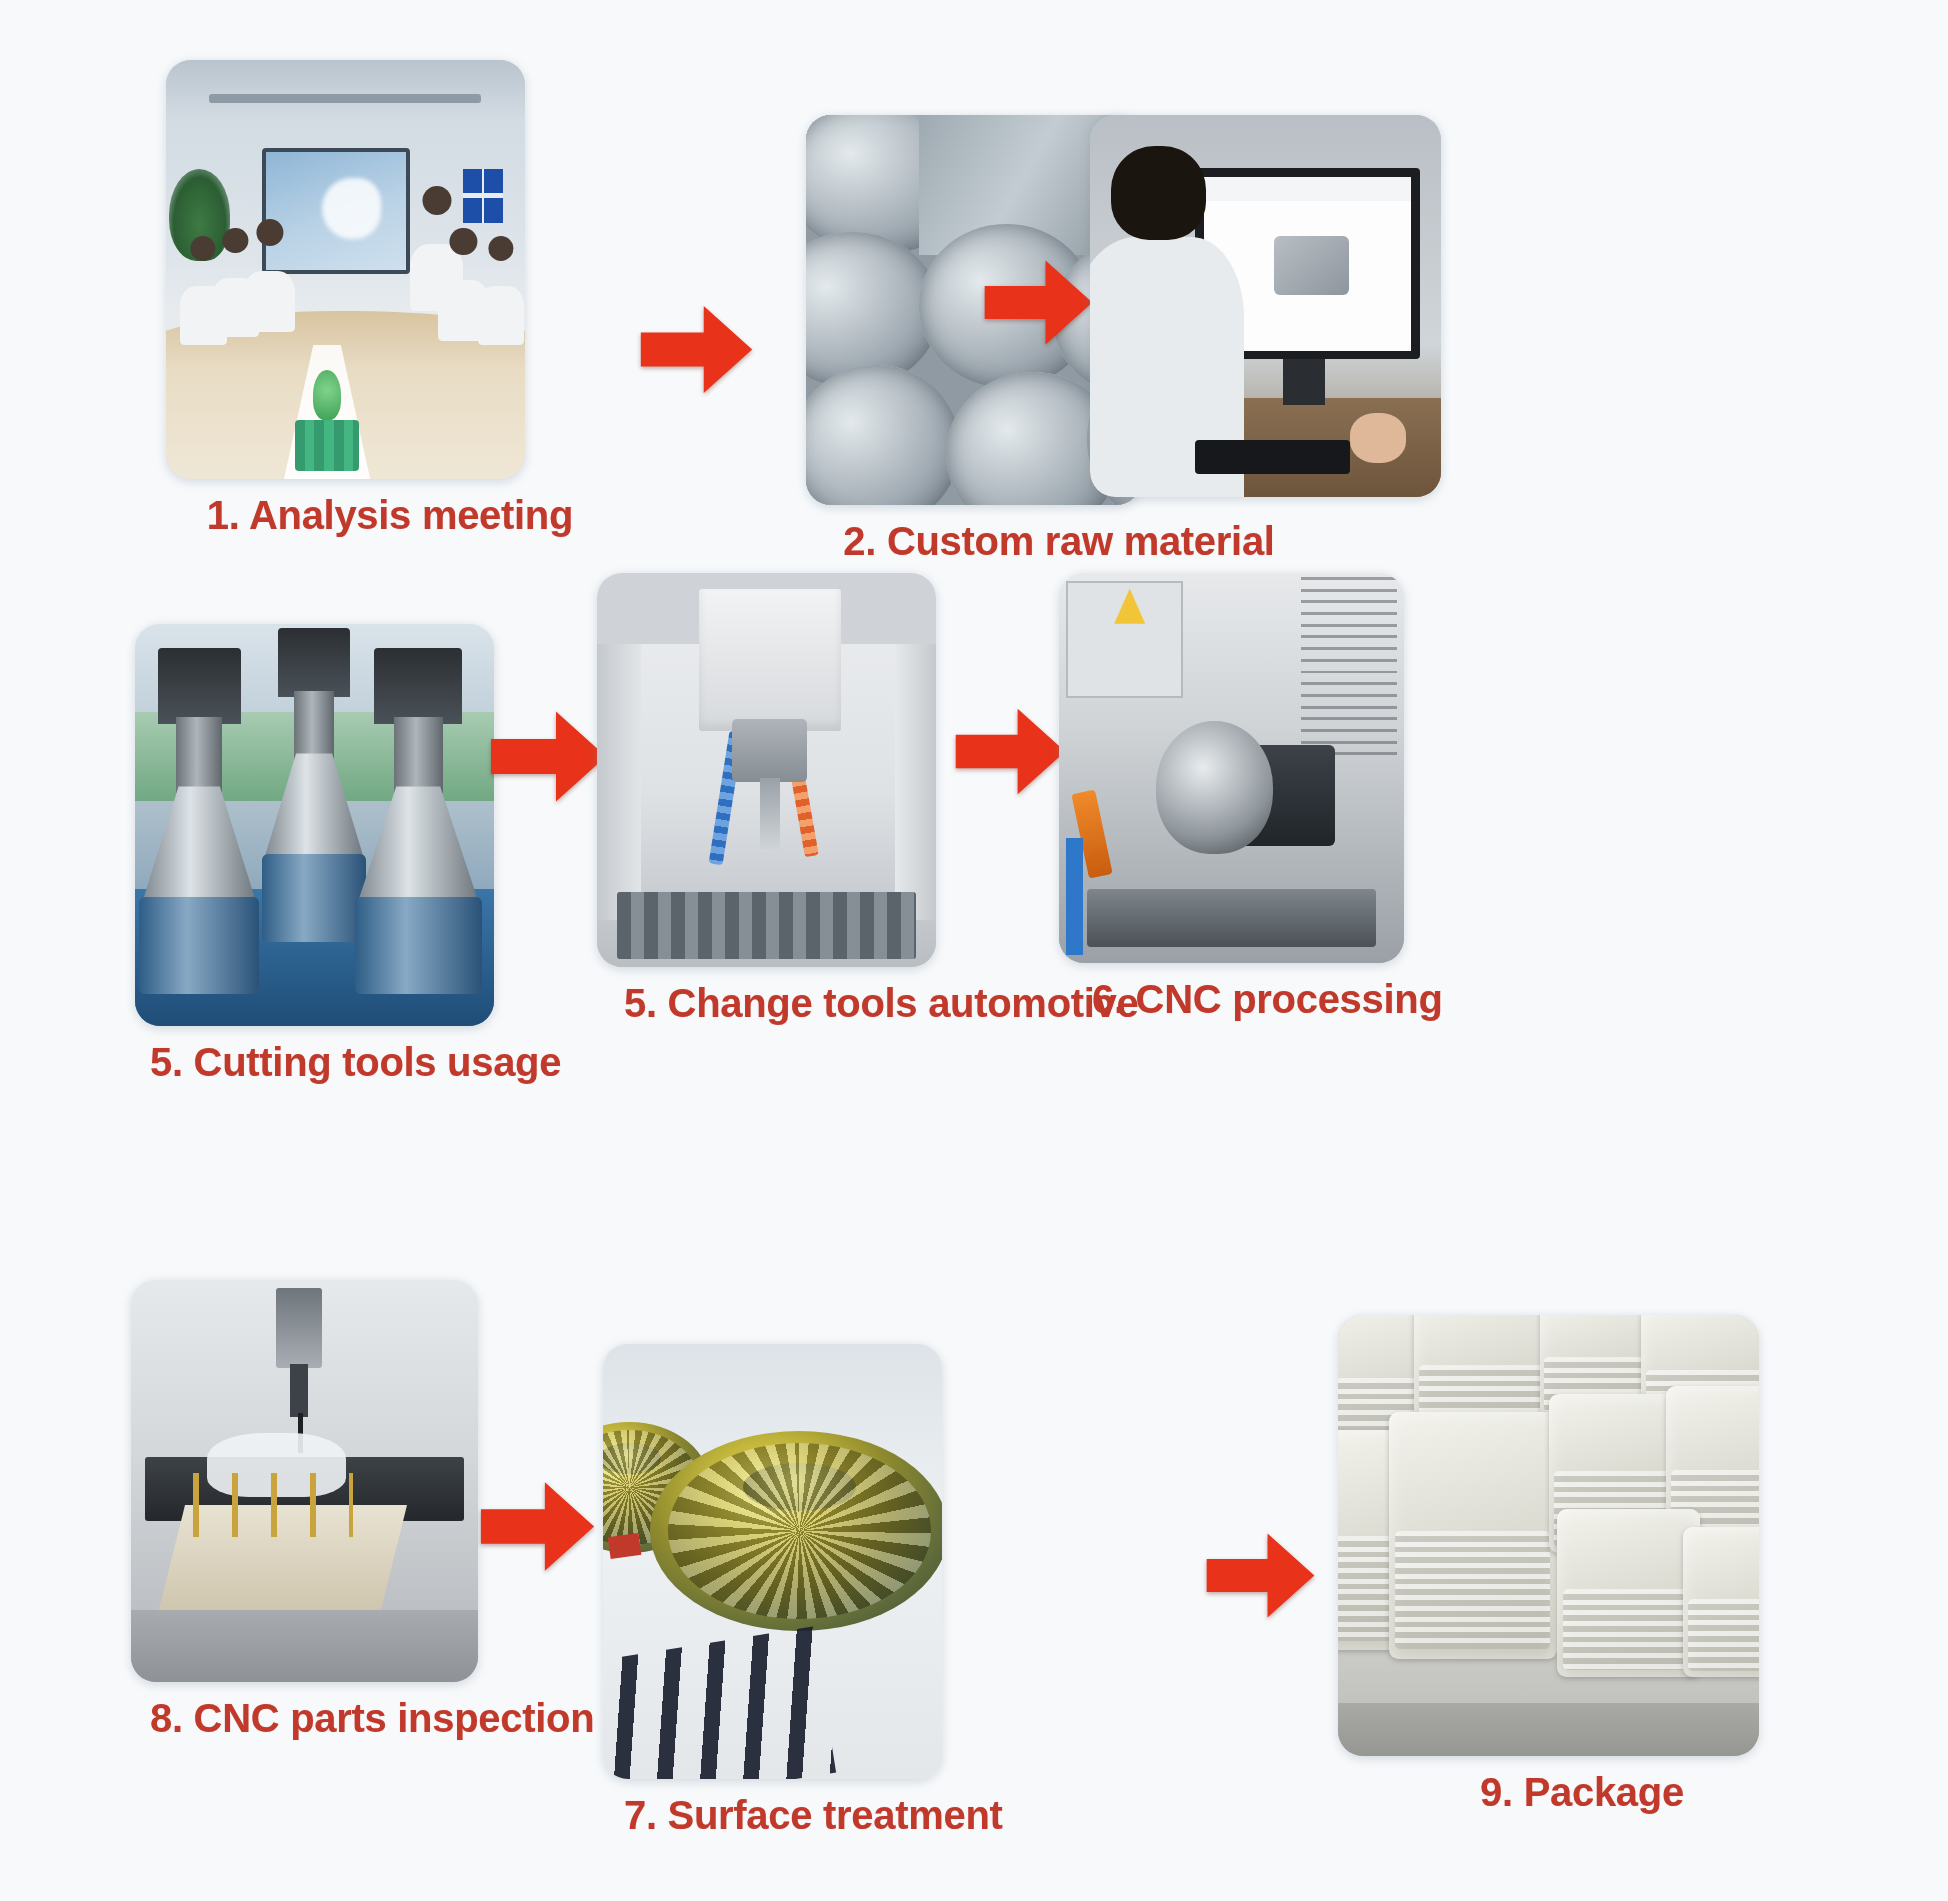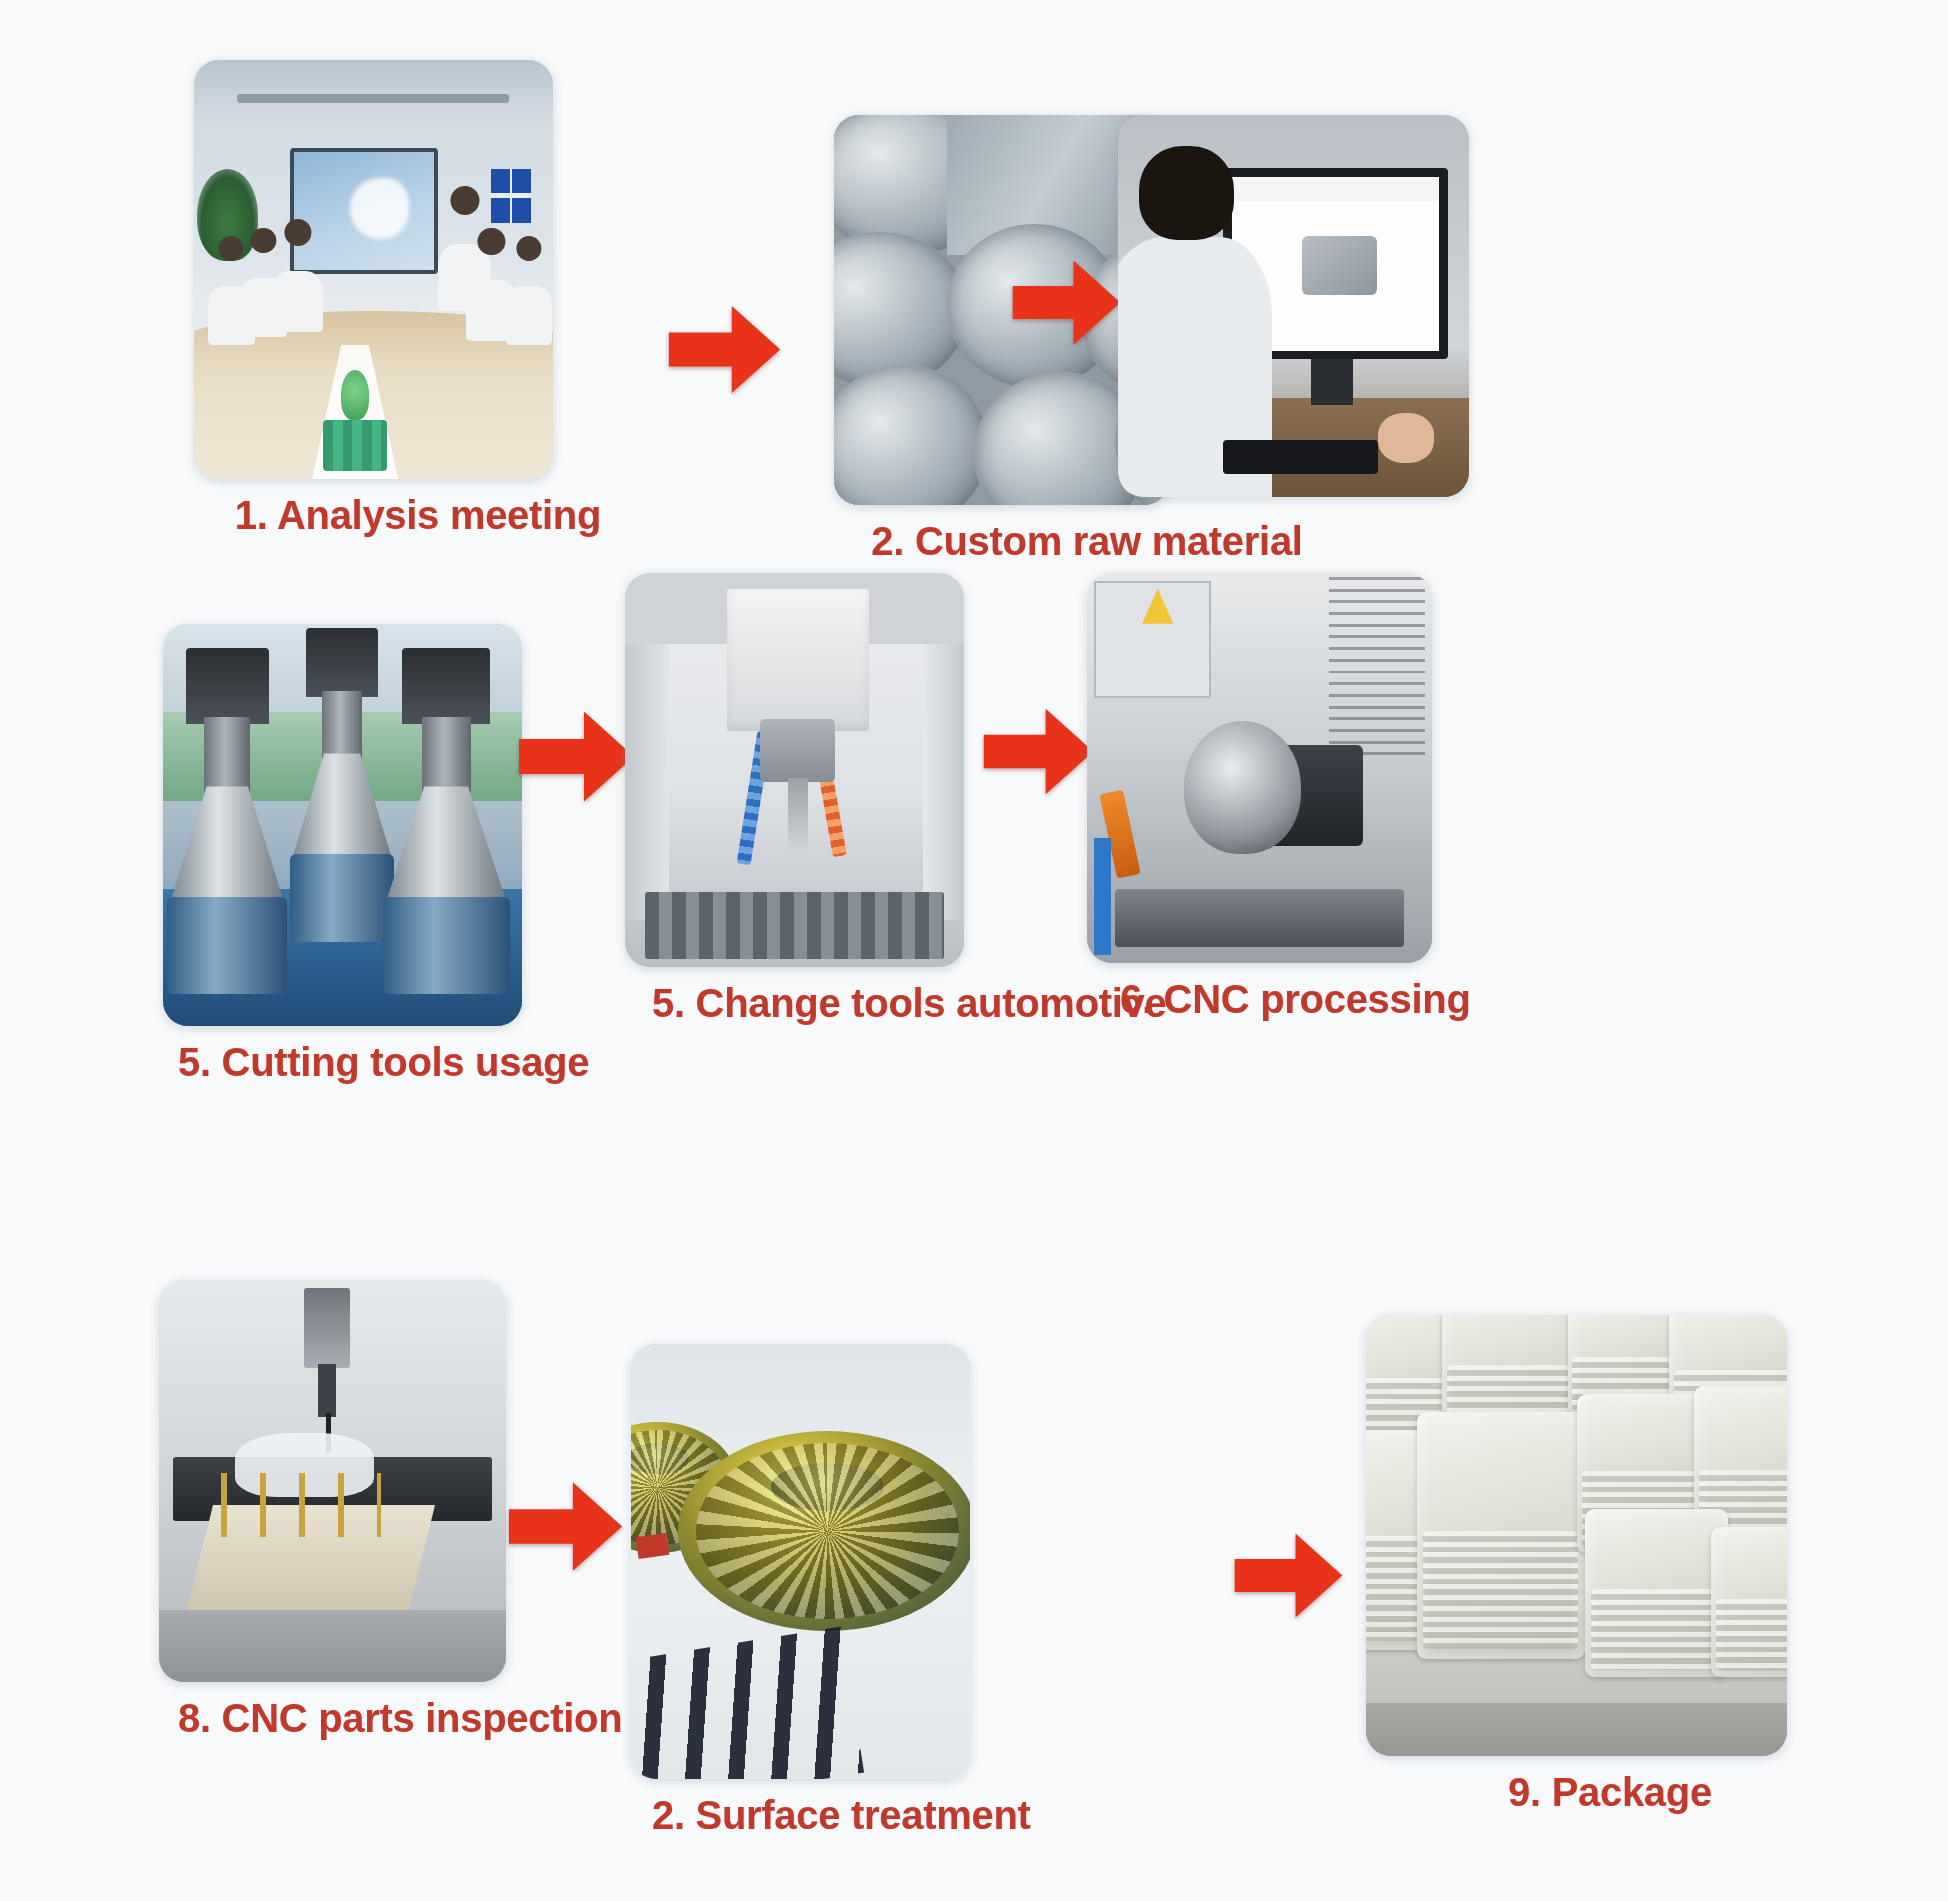--- a/index.html
+++ b/index.html
@@ -2,21 +2,21 @@
 <html><head>
 <meta charset="utf-8">
 <style>
   * { box-sizing: border-box; margin: 0; padding: 0; }
   html, body {
     width: 1949px; height: 1902px;
     background: #f7f9fb;
     font-family: "Liberation Sans", sans-serif;
     overflow: hidden;
   }
-  .board { position: relative; width: 1772px; height: 1902px; background: #f7f9fb; margin-left: 28px; }
+  .board { position: relative; width: 1772px; height: 1902px; background: #f7f9fb; }
 
   
   .step { position: absolute; }
   .photo {
     position: relative;
     border-radius: 25px;
     overflow: hidden;
     box-shadow: 0 2.9px 9.8px rgba(120,135,150,.28);
     background: #c9ced3;
   }
@@ -374,21 +374,21 @@
       <div class="layer full p8-bg"></div>
       <div class="p8-imp" style="left:-16%; top:18%; width:48%; height:30%;">
           <div class="p8-hub"></div>
         </div>
       <div class="p8-imp" style="left:14%;  top:20%; width:88%; height:46%;">
           <div class="p8-hub"></div>
         </div>
       <div class="layer p8-red"></div>
       <div class="layer p8-txt"></div>
     </div>
-    <div class="caption left">2. Surface treatment</div>
+    <div class="caption left">7. Surface treatment</div>
   </div>
 
   <div class="arrow" style="left:1202px; top:1517px;">
     <svg width="117" height="117" viewBox="0 0 100 100">
       <path d="M4 36 H56 V14 L96 50 L56 86 V64 H4 Z" fill="#e8331a"></path>
     </svg>
   </div>
 
   <div class="step" style="left:1338px; top:1315px; width:488px;">
     <div class="photo p9-bg" style="width:421px; height:441px; margin:0 auto 0 0;">

